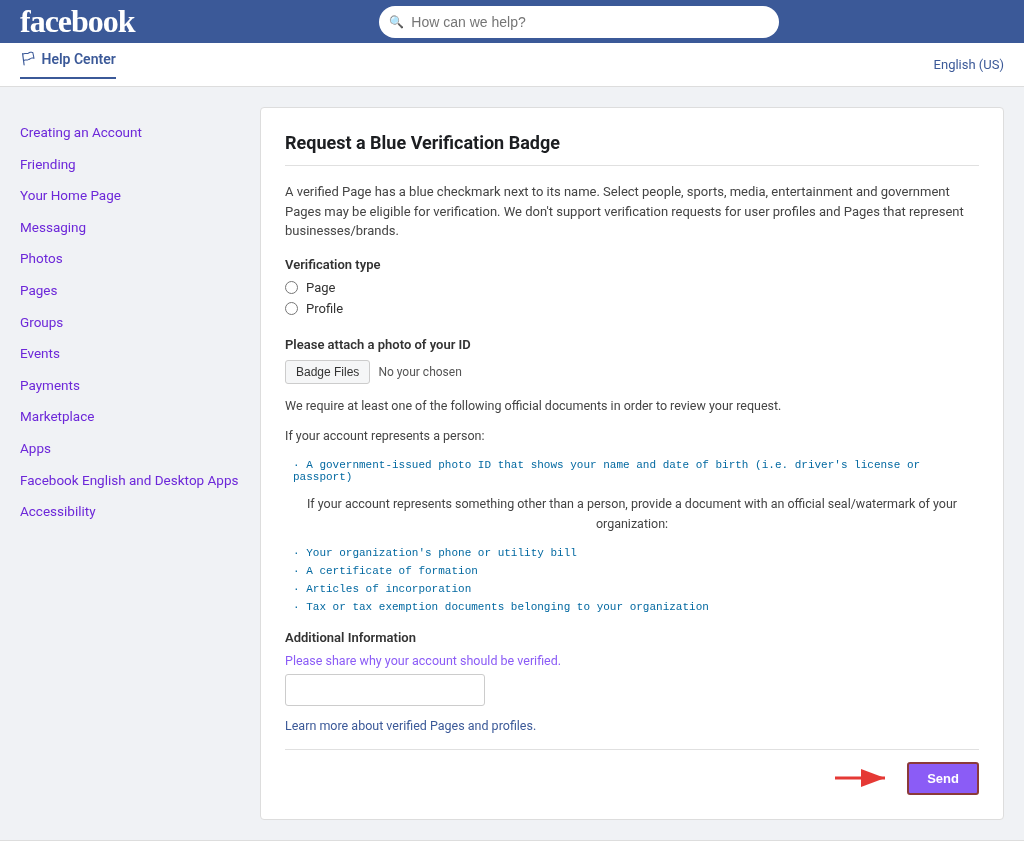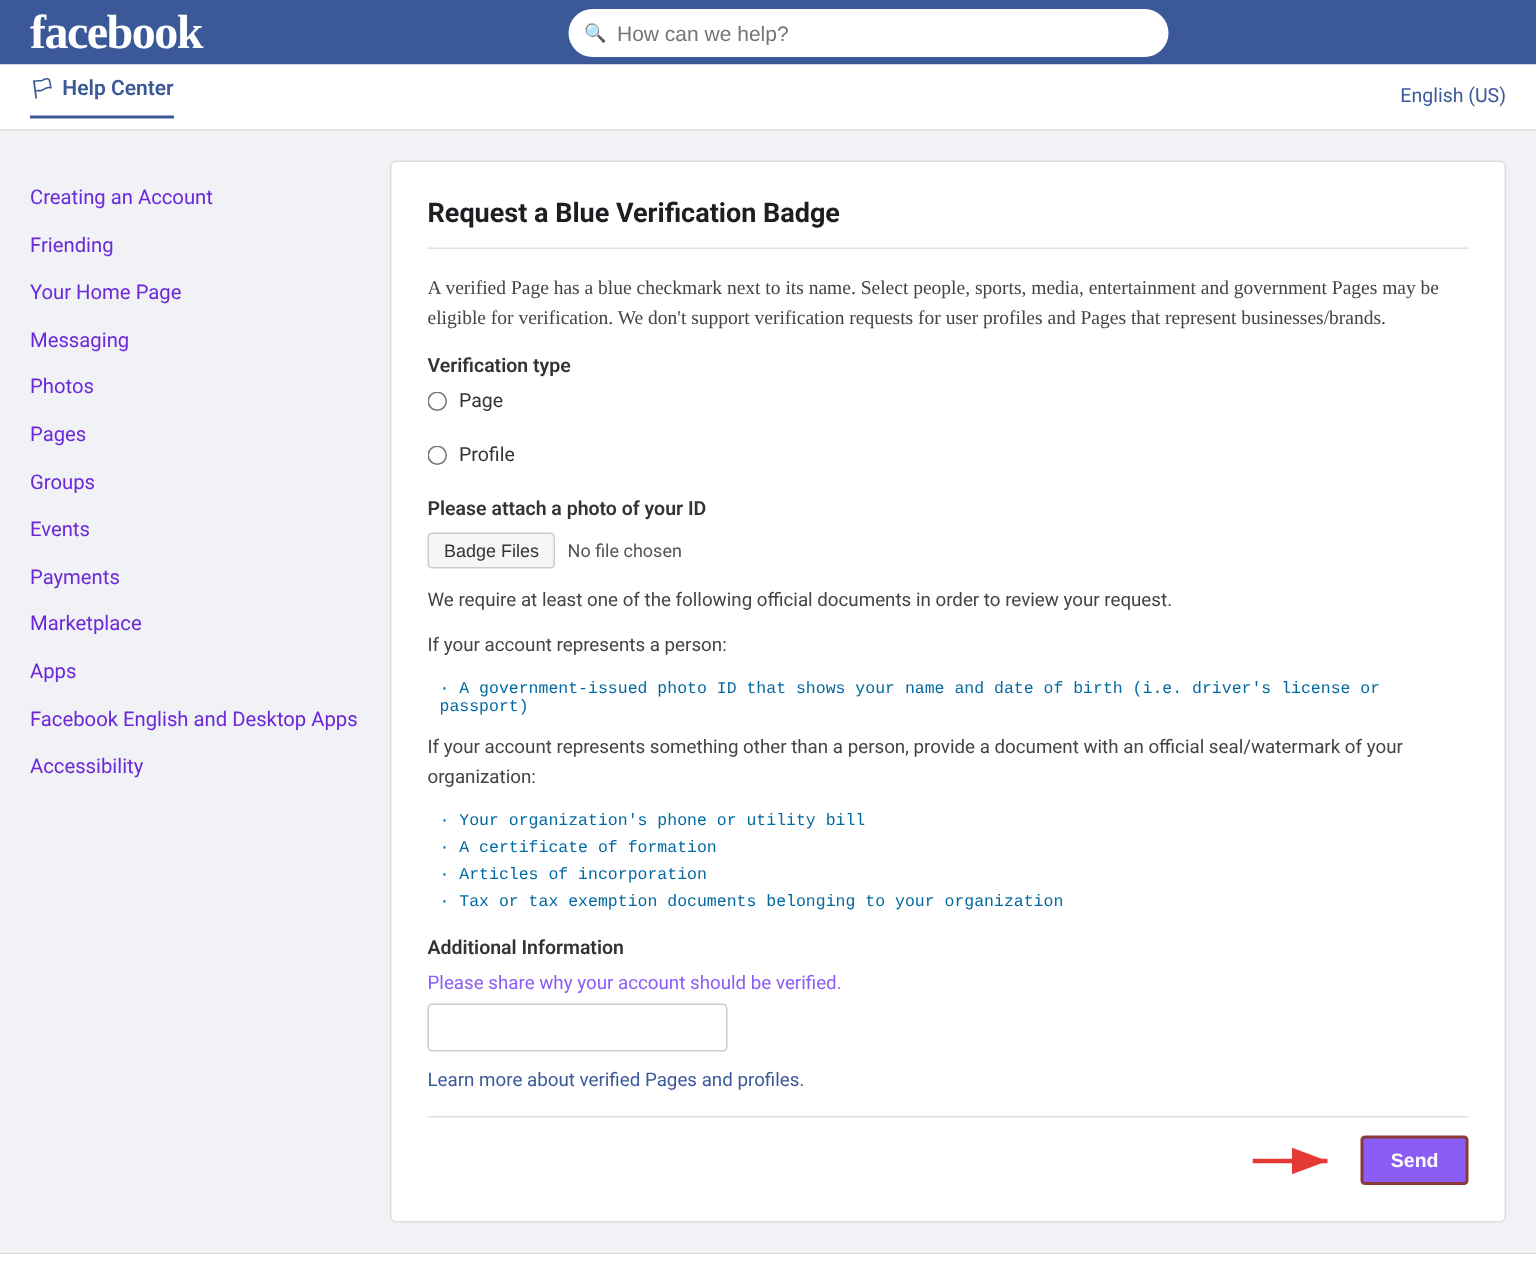--- a/index.html
+++ b/index.html
@@ -23,25 +23,25 @@
 
     
     .sidebar { width: 220px; flex-shrink: 0; padding-top: 10px; }
     .sidebar a { display: block; color: #6d28d9; text-decoration: none; font-size: 13.5px; padding: 5px 0; line-height: 1.6; }
 
     
     .content { flex: 1; }
     .card { background: #fff; border: 1px solid #ddd; border-radius: 4px; padding: 24px; }
     .card-title { font-size: 18px; font-weight: bold; color: #1c1e21; margin-bottom: 16px; border-bottom: 1px solid #e0e0e0; padding-bottom: 12px; }
 
-    .description { font-size: 13px; color: #444; line-height: 1.5; margin-bottom: 16px; font-family: Liberation Serif, serif; }
+    .description { font-size: 13px; color: #444; line-height: 1.5; margin-bottom: 16px; }
 
     .field-label { font-size: 13px; font-weight: 600; color: #333; margin-bottom: 8px; margin-top: 12px; }
 
-    .radio-group { display: flex; flex-direction: column; gap: 21px; margin-bottom: 21px; }
+    .radio-group { display: flex; flex-direction: column; gap: 6px; margin-bottom: 21px; }
     .radio-option { display: flex; align-items: center; gap: 8px; font-size: 13px; color: #333; }
     .radio-option input[type="radio"] { accent-color: #3b5998; }
 
     .file-input-row { display: flex; align-items: center; gap: 8px; margin-bottom: 12px; }
     .choose-files-btn { background: #f5f6f7; border: 1px solid #ccc; border-radius: 3px; padding: 4px 10px; font-size: 12px; cursor: pointer; color: #333; }
     .no-file-text { font-size: 12px; color: #555; }
 
     .doc-info { font-size: 12.5px; color: #444; line-height: 1.6; margin-bottom: 10px; }
     .bullet-item { font-size: 11px; color: #0369a1; padding: 3px 0 3px 8px; font-family: Liberation Mono, monospace; }
 
@@ -111,27 +111,27 @@
         </label>
         <label class="radio-option">
           <input type="radio" name="verification_type" value="profile" style="">
           <span>Profile</span>
         </label>
       </div>
 
       <div class="field-label">Please attach a photo of your ID</div>
       <div class="file-input-row">
         <button class="choose-files-btn">Badge Files</button>
-        <span class="no-file-text">No file chosen</span>
+        <span class="no-file-text">No your chosen</span>
       </div>
 
       <p class="doc-info">We require at least one of the following official documents in order to review your request.</p>
       <p class="doc-info">If your account represents a person:</p>
       <p class="bullet-item">· A government-issued photo ID that shows your name and date of birth (i.e. driver's license or passport)</p>
-      <p class="doc-info" style="margin-top:8px;">If your account represents something other than a person, provide a document with an official seal/watermark of your organization:</p>
+      <p class="doc-info" style="margin-top:8px;text-align:center;">If your account represents something other than a person, provide a document with an official seal/watermark of your organization:</p>
       <p class="bullet-item">· Your organization's phone or utility bill</p>
       <p class="bullet-item">· A certificate of formation</p>
       <p class="bullet-item">· Articles of incorporation</p>
       <p class="bullet-item">· Tax or tax exemption documents belonging to your organization</p>
 
       <div class="additional-section">
         <div class="field-label">Additional Information</div>
         <p class="additional-placeholder">Please share why your account should be verified.</p>
         <textarea class="additional-textarea" style=""></textarea>
       </div>

